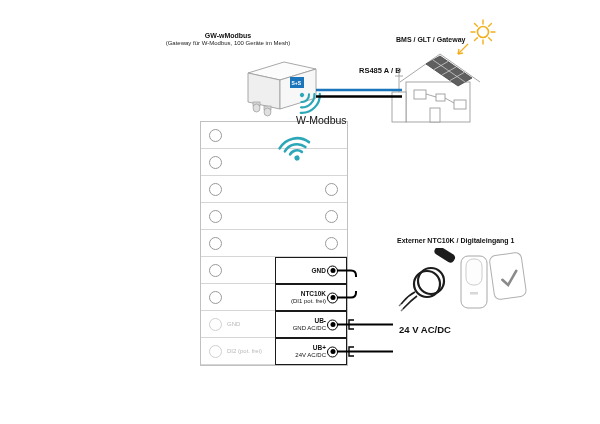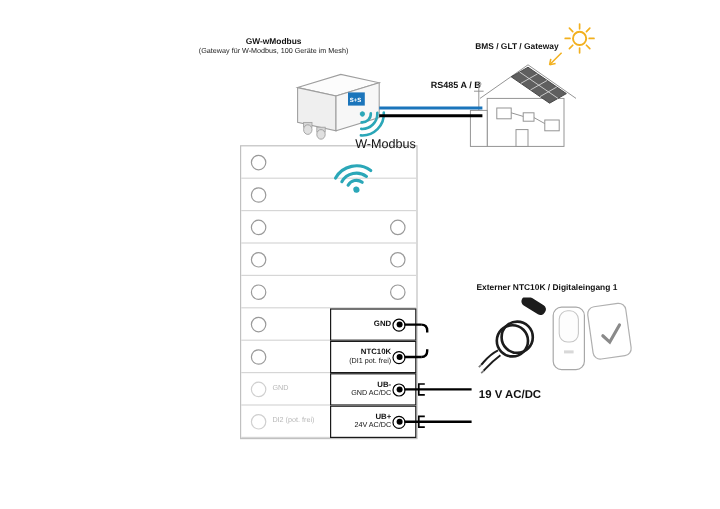--- a/index.html
+++ b/index.html
@@ -207,21 +207,21 @@
     <rect x="11" y="38" width="8" height="2.5" fill="#d8d8d8"></rect>
   </svg>
 
   <svg class="abs" style="left:489px;top:250px;" width="38" height="54" viewBox="0 0 38 54">
     <g transform="rotate(-8 19 27)">
       <rect x="3" y="4" width="32" height="44" rx="6" fill="#ffffff" stroke="#b0b0b0" stroke-width="1"></rect>
       <path d="M13,29 l5,6 l10,-13" fill="none" stroke="#8a8a8a" stroke-width="2.6" stroke-linecap="round"></path>
     </g>
   </svg>
 
-  <div class="power-label">19 V AC/DC</div>
+  <div class="power-label">24 V AC/DC</div>
 
   <svg class="overlay" width="600" height="424" viewBox="0 0 600 424">
 
     <line x1="316" y1="90" x2="402" y2="90" stroke="#1B75BB" stroke-width="2.4"></line>
     <line x1="316" y1="96.5" x2="402" y2="96.5" stroke="#000000" stroke-width="2.4"></line>
 
     <g stroke="#F2B01E" stroke-width="1.3" fill="none">
       <line x1="468" y1="44" x2="458" y2="54"></line>
       <line x1="458" y1="54" x2="463" y2="53"></line>
       <line x1="458" y1="54" x2="459" y2="49"></line>

